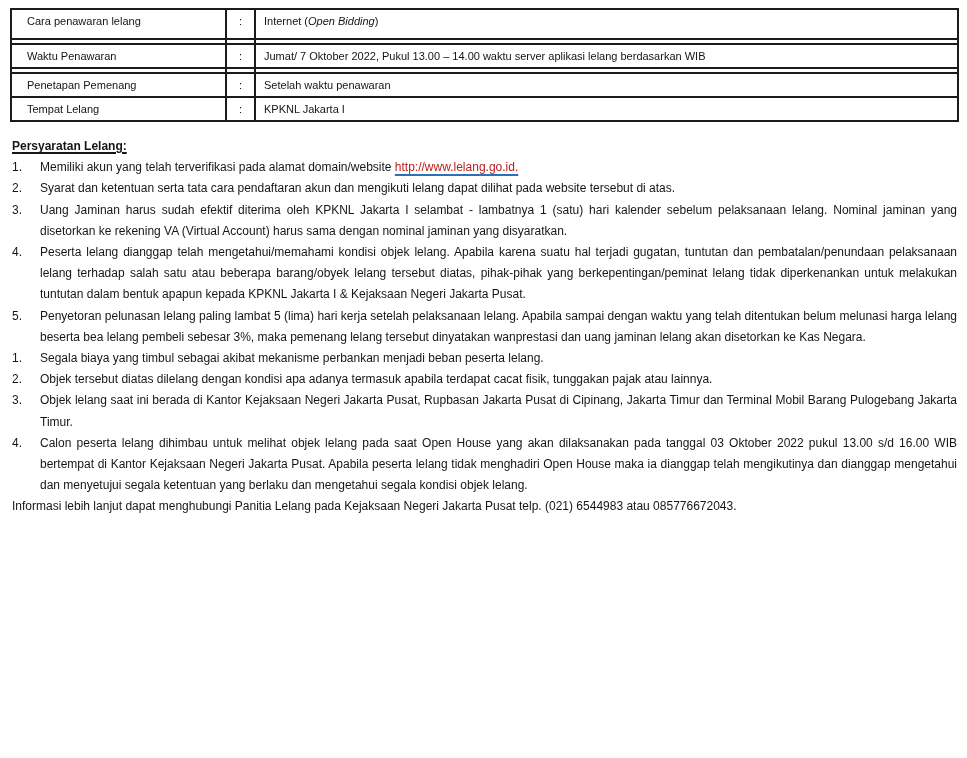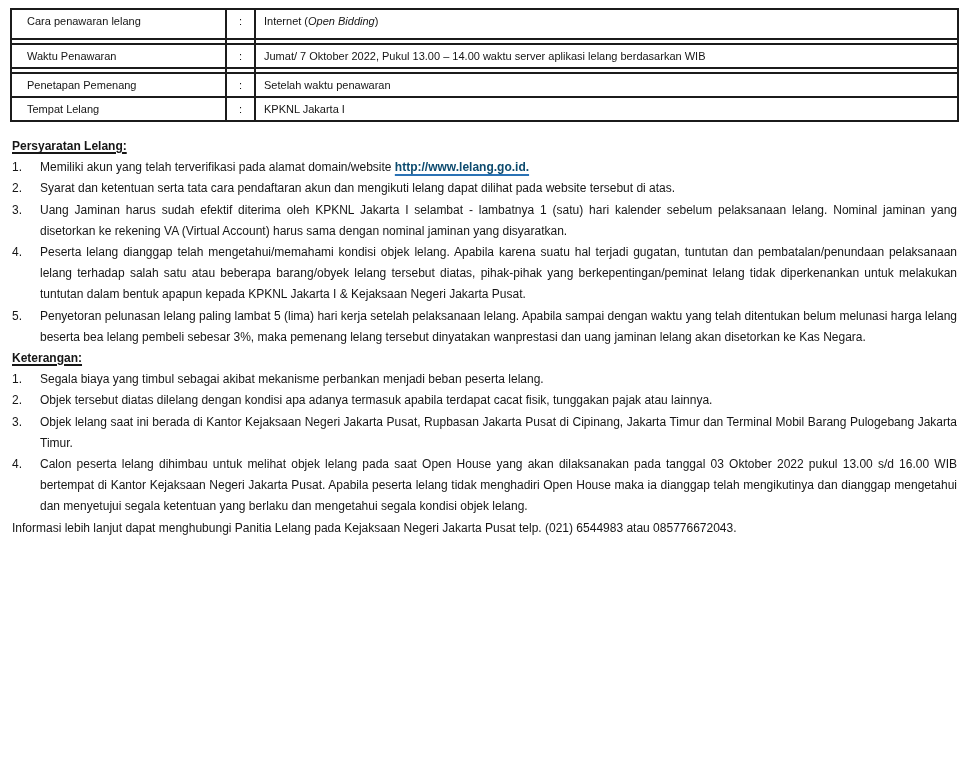--- a/index.html
+++ b/index.html
@@ -55,22 +55,22 @@
     font-weight:bold;
     text-decoration:underline;
     text-underline-offset:2px;
     text-decoration-thickness:1.5px;
   }
   .li { display:flex; }
   .li .num { flex:0 0 28px; }
   .li .txt { flex:1; text-align:justify; }
   .foot { text-align:justify; }
   .doclink {
-    font-weight:bold;
-    color:#0c4a6e;
+    font-weight:normal;
+    color:#b91c1c;
     text-decoration:underline;
     text-decoration-color:#2a72b5;
     text-decoration-thickness:2px;
     text-underline-offset:3px;
   }
 </style>
 </head>
 <body>
 
 <div class="doc">
@@ -137,21 +137,20 @@
     <div class="li">
       <span class="num">4.</span>
       <div class="txt">Peserta lelang dianggap telah mengetahui/memahami kondisi objek lelang. Apabila karena suatu hal terjadi gugatan, tuntutan dan pembatalan/penundaan pelaksanaan lelang terhadap salah satu atau beberapa barang/obyek lelang tersebut diatas, pihak-pihak yang berkepentingan/peminat lelang tidak diperkenankan untuk melakukan tuntutan dalam bentuk apapun kepada KPKNL Jakarta I &amp; Kejaksaan Negeri Jakarta Pusat.</div>
     </div>
 
     <div class="li">
       <span class="num">5.</span>
       <div class="txt">Penyetoran pelunasan lelang paling lambat 5 (lima) hari kerja setelah pelaksanaan lelang. Apabila sampai dengan waktu yang telah ditentukan belum melunasi harga lelang beserta bea lelang pembeli sebesar 3%, maka pemenang lelang tersebut dinyatakan wanprestasi dan uang jaminan lelang akan disetorkan ke Kas Negara.</div>
     </div>
 
-    <div class="hd">Keterangan:</div>
 
     <div class="li">
       <span class="num">1.</span>
       <div class="txt">Segala biaya yang timbul sebagai akibat mekanisme perbankan menjadi beban peserta lelang.</div>
     </div>
 
     <div class="li">
       <span class="num">2.</span>
       <div class="txt">Objek tersebut diatas dilelang dengan kondisi apa adanya termasuk apabila terdapat cacat fisik, tunggakan pajak atau lainnya.</div>
     </div>

